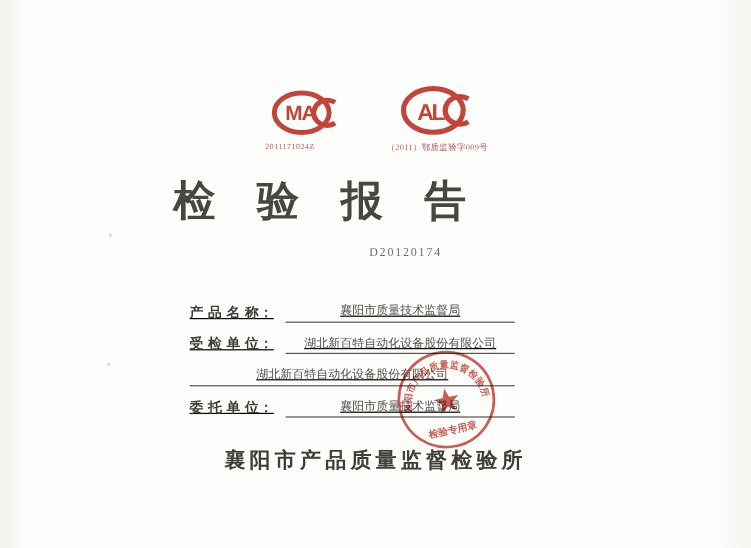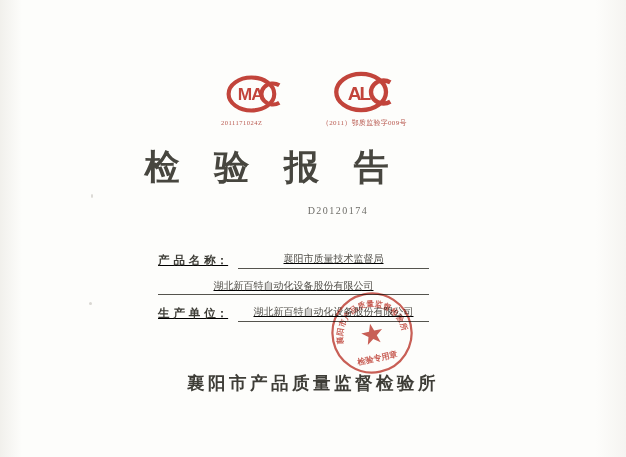--- a/index.html
+++ b/index.html
@@ -91,25 +91,29 @@
 
   <div class="title">检 验 报 告</div>
   <div class="report-no">D20120174</div>
 
   <div class="fields">
     <div class="field-row">
       <span class="field-label">产 品 名 称：</span>
       <span class="field-value">襄阳市质量技术监督局</span>
     </div>
     <div class="field-row">
+      <span class="field-label">受 检 单 位：</span>
       <span class="field-value">湖北新百特自动化设备股份有限公司</span>
     </div>
     <div class="field-row">
-      <span class="field-label">生 产 单 位：</span>
       <span class="field-value">湖北新百特自动化设备股份有限公司</span>
+    </div>
+    <div class="field-row">
+      <span class="field-label">委 托 单 位：</span>
+      <span class="field-value">襄阳市质量技术监督局</span>
     </div>
     <div class="field-row">
     </div>
   </div>
 
   <div class="institute">襄阳市产品质量监督检验所</div>
 
   <div class="stamp">
     <svg width="86" height="86" viewBox="0 0 100 100">
       <defs>

